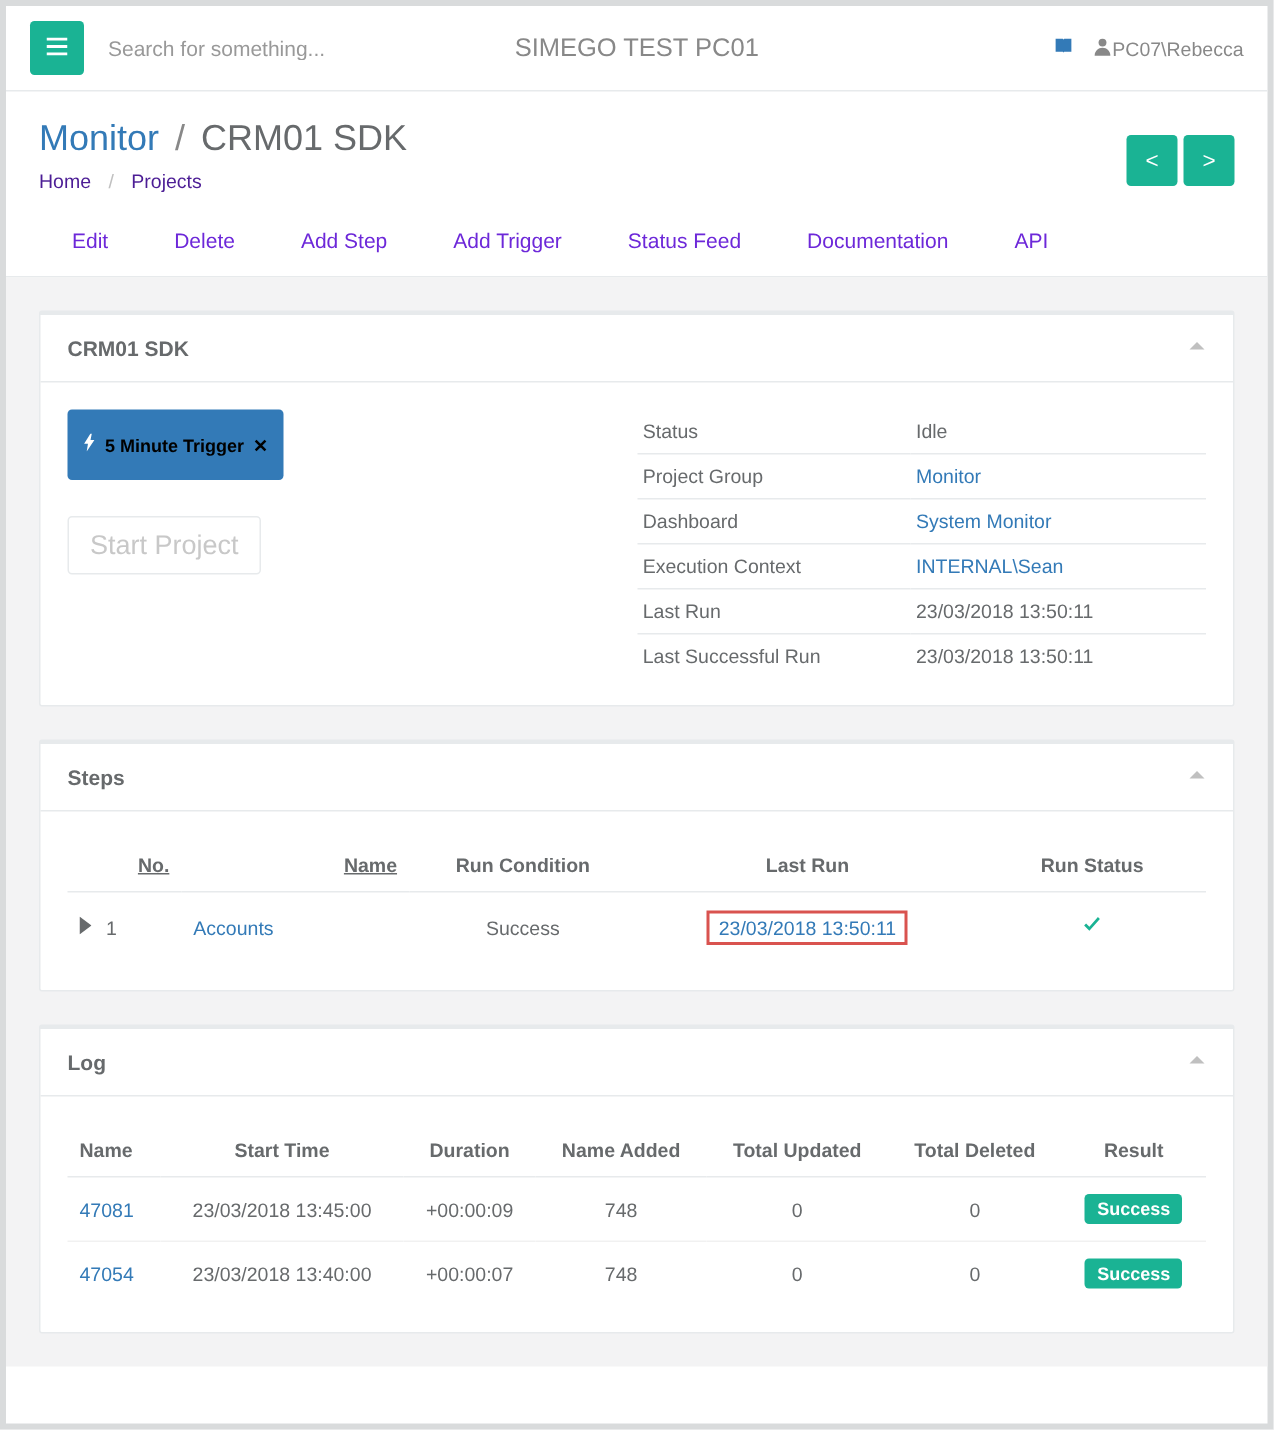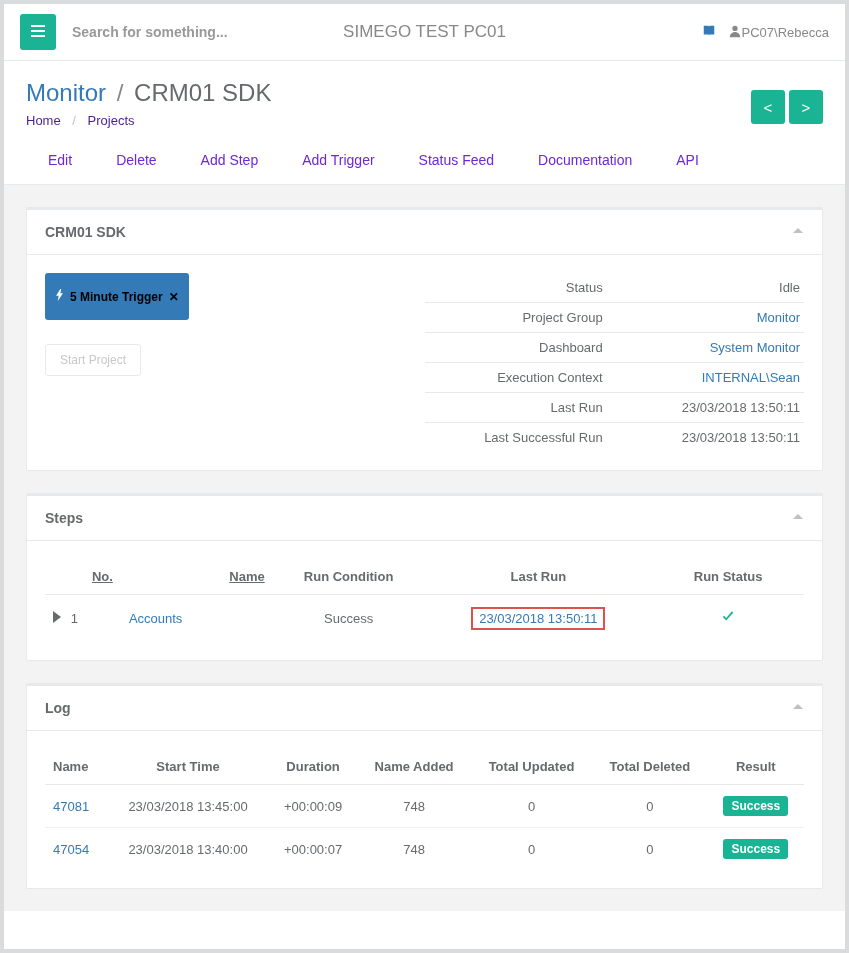--- a/index.html
+++ b/index.html
@@ -2,21 +2,21 @@
 <html><head>
 <meta charset="utf-8">
 <style>
   * { box-sizing: border-box; margin: 0; padding: 0; }
   body { font-family: "Helvetica Neue", Helvetica, Arial, sans-serif; font-size: 14px; color: #676a6c; background: #fff; width: 849px; height: 953px; border: 4px solid #d9dbdc; overflow: hidden; }
   a { color: #337ab7; text-decoration: none; }
   
   .top-bar { height: 57px; border-bottom: 1px solid #e7eaec; display: flex; align-items: center; padding: 0 16px; position: relative; }
   .menu-btn { width: 36px; height: 36px; background: #1ab394; color: #fff; border: none; border-radius: 3px; display: flex; align-items: center; justify-content: center; cursor: pointer; }
   .menu-btn svg { width: 14px; height: 12px; fill: #fff; }
-  .search { border: none; outline: none; margin-left: 16px; font-size: 14px; color: #8b5cf6; width: 200px; font-weight: bold; }
+  .search { border: none; outline: none; margin-left: 16px; font-size: 14px; color: #8b5cf6; width: 200px; }
   .search::placeholder { color: #999; }
   .app-title { position: absolute; left: 50%; transform: translateX(-50%); color: #888; font-size: 17px; }
   .top-right { margin-left: auto; display: flex; align-items: center; gap: 12px; color: #888; font-size: 13px; }
   .top-right svg { width: 14px; height: 14px; }
   
   .page-head { padding: 18px 22px 8px; }
   .bc-title { font-size: 24px; font-weight: 400; margin-bottom: 6px; }
   .bc-title .monitor { color: #337ab7; }
   .bc-title .sep { color: #888; margin: 0 4px; }
   .bc-title .current { color: #676a6c; }
@@ -33,25 +33,25 @@
   .content { background: #f3f3f4; padding: 22px; }
   
   .panel { background: #fff; border: 1px solid #e7eaec; border-top: 3px solid #e7eaec; border-radius: 2px; margin-bottom: 22px; }
   .panel-head { padding: 14px 18px; border-bottom: 1px solid #e7eaec; display: flex; align-items: center; justify-content: space-between; }
   .panel-head h3 { font-size: 14px; font-weight: 600; color: #676a6c; }
   .panel-head .chev svg { width: 12px; height: 12px; fill: #c0c0c0; }
   .panel-body { padding: 18px; }
   
   .row1 { display: flex; }
   .col-left { flex: 1; }
-  .col-right { flex: 1; text-align: right; }
+  .col-right { flex: 1; }
   .tag { display: inline-flex; align-items: center; gap: 6px; background: #337ab7; color: #000000; padding: 16px 10px; border-radius: 3px; font-size: 12px; font-weight: 600; text-align: center; }
   .tag svg { width: 9px; height: 12px; fill: #fff; }
   .close-x { font-weight: 700; cursor: pointer; }
-  .start-btn { margin-top: 24px; padding: 8px 14px; background: #fff; border: 1px solid #e7eaec; color: #c8c8c8; border-radius: 3px; cursor: pointer; font-size: 12px; }
+  .start-btn { margin-top: 24px; padding: 8px 14px; background: #fff; border: 1px solid #e7eaec; color: #c8c8c8; border-radius: 3px; cursor: pointer; font-size: 18px; }
   .info-table { width: 100%; border-collapse: collapse; font-size: 13px; }
   .info-table td { padding: 7px 4px; border-bottom: 1px solid #e7eaec; }
   .info-table tr:last-child td { border-bottom: none; }
   .info-table td:first-child { color: #676a6c; width: 48%; }
   .info-table td:last-child { color: #676a6c; }
   
   .steps-table { width: 100%; border-collapse: collapse; font-size: 13px; }
   .steps-table th { text-align: center; font-weight: 700; color: #676a6c; padding: 10px 8px; border-bottom: 1px solid #e7eaec; }
   .steps-table th:first-child, .steps-table th:nth-child(2) { text-align: right; text-decoration: underline; }
   .steps-table td { padding: 12px 8px; text-align: center; border-top: 1px solid #f1f1f1; }

